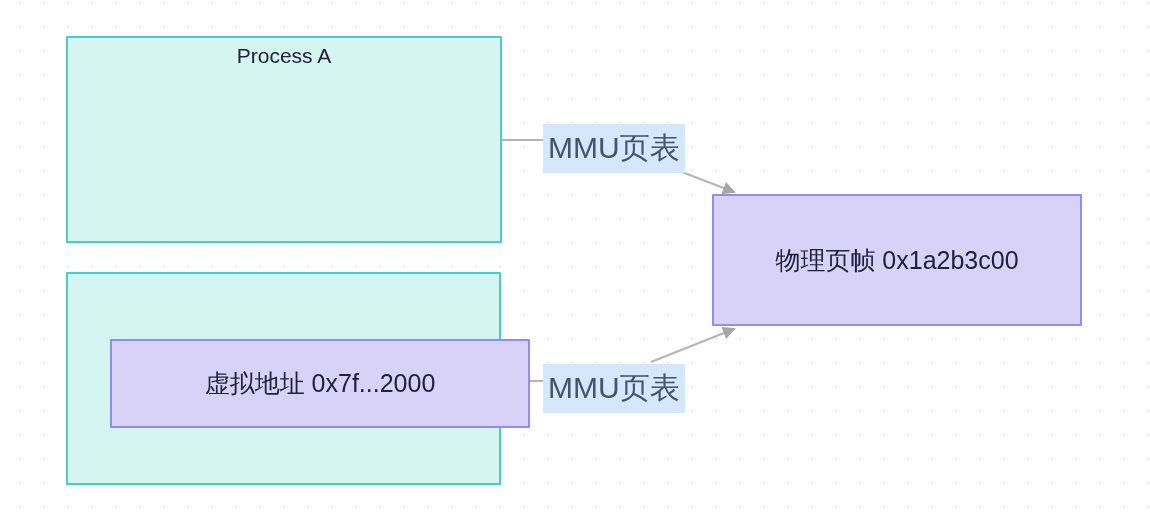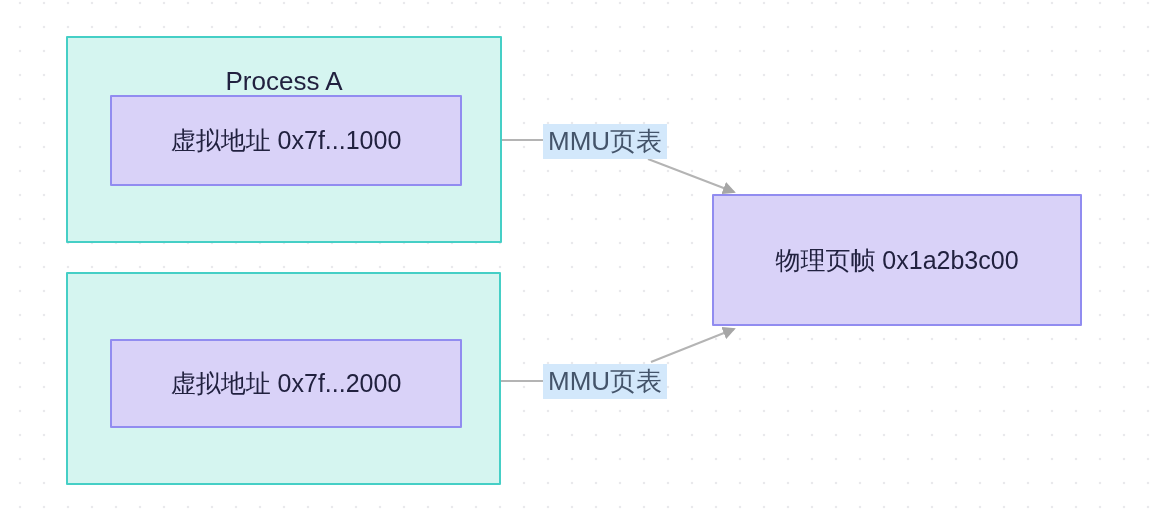--- a/index.html
+++ b/index.html
@@ -20,22 +20,22 @@
 
   .node { position: absolute; box-sizing: border-box; }
 
   .process-box {
     border: 2px solid #45cfc6;
     background: #d5f5f0;
     border-radius: 1px;
   }
   .process-title {
     text-align: center;
-    margin-top: 28px;
-    font-size: 26px;
+    margin-top: 6px;
+    font-size: 21px;
     color: #21213f;
   }
   .vaddr-box, .frame-box {
     border: 2px solid #918cf0;
     background: #d9d2f8;
     border-radius: 1px;
     display: flex;
     align-items: center;
     justify-content: center;
     font-size: 25px;
@@ -43,27 +43,27 @@
     text-align: center;
   }
   .frame-box {
     flex-direction: column;
     line-height: 1.62;
   }
 
   .edge-label {
     position: absolute;
     box-sizing: border-box;
-    height: 35px;
+    height: 49px;
     padding: 0 5px;
     display: flex;
     align-items: center;
     background: #d3e8fb;
     color: #44546a;
-    font-size: 26px;
+    font-size: 30px;
     white-space: nowrap;
   }
 
   #connector-layer {
     position: absolute;
     left: 0; top: 0;
     width: 1150px; height: 524px;
     pointer-events: none;
   }
 </style>
@@ -77,27 +77,24 @@
     </marker>
   </defs>
   <line x1="460" y1="140" x2="548" y2="140" stroke="#b4b4b4" stroke-width="2"></line>
   <line x1="648" y1="159" x2="734" y2="192" stroke="#b4b4b4" stroke-width="2" marker-end="url(#arrowhead)"></line>
   <line x1="460" y1="381" x2="548" y2="381" stroke="#b4b4b4" stroke-width="2"></line>
   <line x1="651" y1="362" x2="734" y2="329" stroke="#b4b4b4" stroke-width="2" marker-end="url(#arrowhead)"></line>
 </svg>
 
 <div class="node process-box" style="left:66px; top:36px; width:436px; height:207px;">
   <div class="process-title">Process A</div>
-  <div class="node vaddr-box" style="left:42px; top:57px; width:352px; height:91px;">
-    <span>虚拟地址 0x7f...1000</span>
-  </div>
 </div>
 
 <div class="node process-box" style="left:66px; top:272px; width:435px; height:213px;">
-  <div class="node vaddr-box" style="left:42px; top:65px; width:352px; height:89px;">
+  <div class="node vaddr-box" style="left:42px; top:65px; width:420px; height:89px;">
     <span>虚拟地址 0x7f...2000</span>
   </div>
 </div>
 
 <div class="node frame-box" style="left:712px; top:194px; width:370px; height:132px;">
   <div>物理页帧 0x1a2b3c00</div>
 </div>
 
 <div class="edge-label" style="left:543px; top:124px;">
   <span>MMU页表</span>

